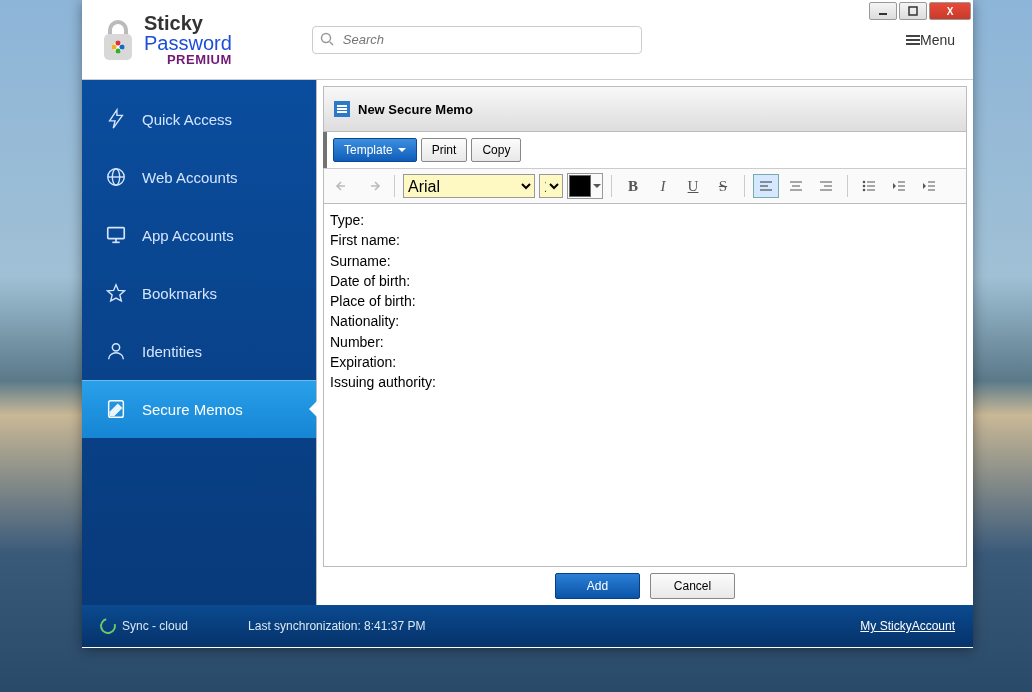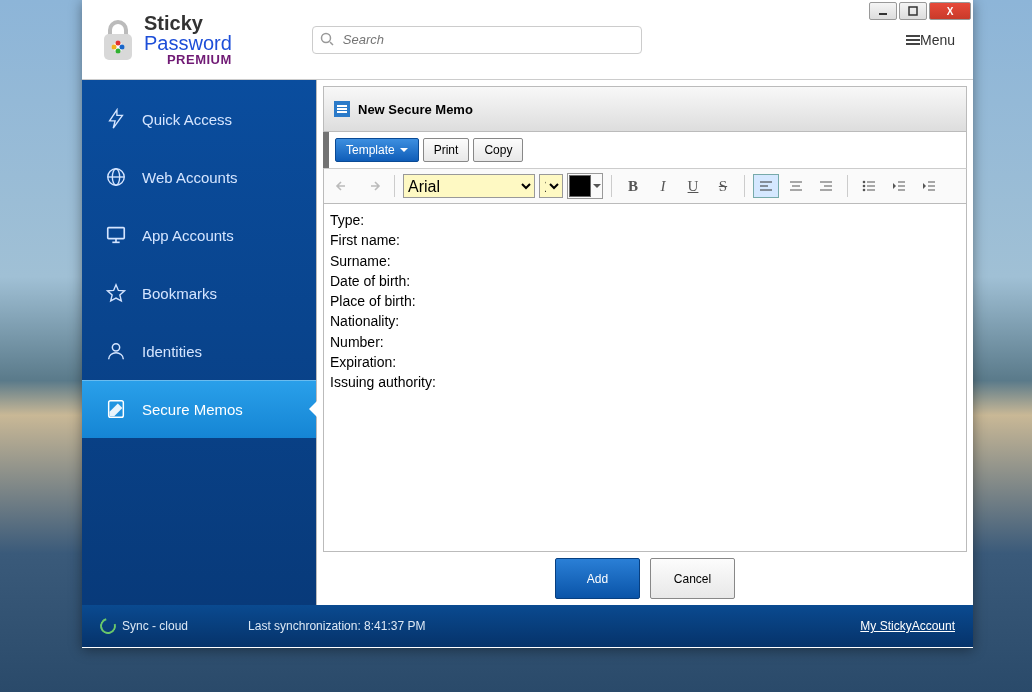--- a/index.html
+++ b/index.html
@@ -72,21 +72,21 @@
   height: 46px; background: linear-gradient(to bottom, #f8f8f8, #ddd);
   border: 1px solid #bbb; margin: 6px 6px 0 6px; display: flex; align-items: center;
   padding: 0 10px; gap: 8px; font-weight: bold; font-size: 13px;
 }
 .panel-header .doc-icon {
   width: 16px; height: 16px; background: #2a7ac9; display: inline-flex; align-items: center; justify-content: center;
 }
 .panel-header .doc-icon::after { content: ""; width: 10px; height: 2px; background: #fff; box-shadow: 0 -3px 0 #fff, 0 3px 0 #fff; }
 
 .toolbar1 {
-  margin: 0 6px; padding: 6px; border-left: 6px solid #737373; border-right: 1px solid #bbb; background: #fff;
+  margin: 0 6px; padding: 6px; border-left: 4px solid #737373; border-right: 1px solid #bbb; background: #fff;
   display: flex; gap: 4px;
 }
 .btn {
   padding: 4px 10px; border: 1px solid #888; background: linear-gradient(to bottom, #fcfcfc, #e8e8e8);
   font-size: 12px; cursor: pointer; border-radius: 2px;
 }
 .btn.primary {
   background: linear-gradient(to bottom, #3d8fe0, #0f5db8); color: #fff; border-color: #0a4a95; display: flex; align-items: center; gap: 5px;
 }
 .btn.primary .caret { border: 4px solid transparent; border-top-color: #fff; margin-top: 4px; }
@@ -111,21 +111,21 @@
 .editor {
   margin: 0 6px; flex: 1; border-left: 1px solid #bbb; border-right: 1px solid #bbb;
   border-bottom: 1px solid #bbb; background: #fff; padding: 6px 6px; overflow: auto;
   font-family: Arial, sans-serif; font-size: 14px; color: #000; line-height: 1.45;
 }
 .editor .line { white-space: pre; }
 
 .action-row {
   margin: 6px; display: flex; justify-content: center; gap: 10px;
 }
-.action-row .btn { width: 85px; height: 41px; }
+.action-row .btn { width: 85px; height: 26px; }
 .btn.add { background: linear-gradient(to bottom, #2a7fd6, #0a54a8); color: #fff; border-color: #073f80; }
 
 .statusbar {
   height: 42px; background: linear-gradient(to bottom, #0a4a90, #06336a);
   color: #dce8f5; display: flex; align-items: center; padding: 0 18px; font-size: 12px; justify-content: space-between;
 }
 .sync { display: flex; align-items: center; gap: 6px; }
 .sync-icon { width: 16px; height: 16px; border: 2px solid #6ac76a; border-radius: 50%; border-top-color: transparent; transform: rotate(30deg); }
 .last-sync { margin-left: 60px; }
 .account-link { margin-left: auto; color: #fff; text-decoration: underline; cursor: pointer; }

